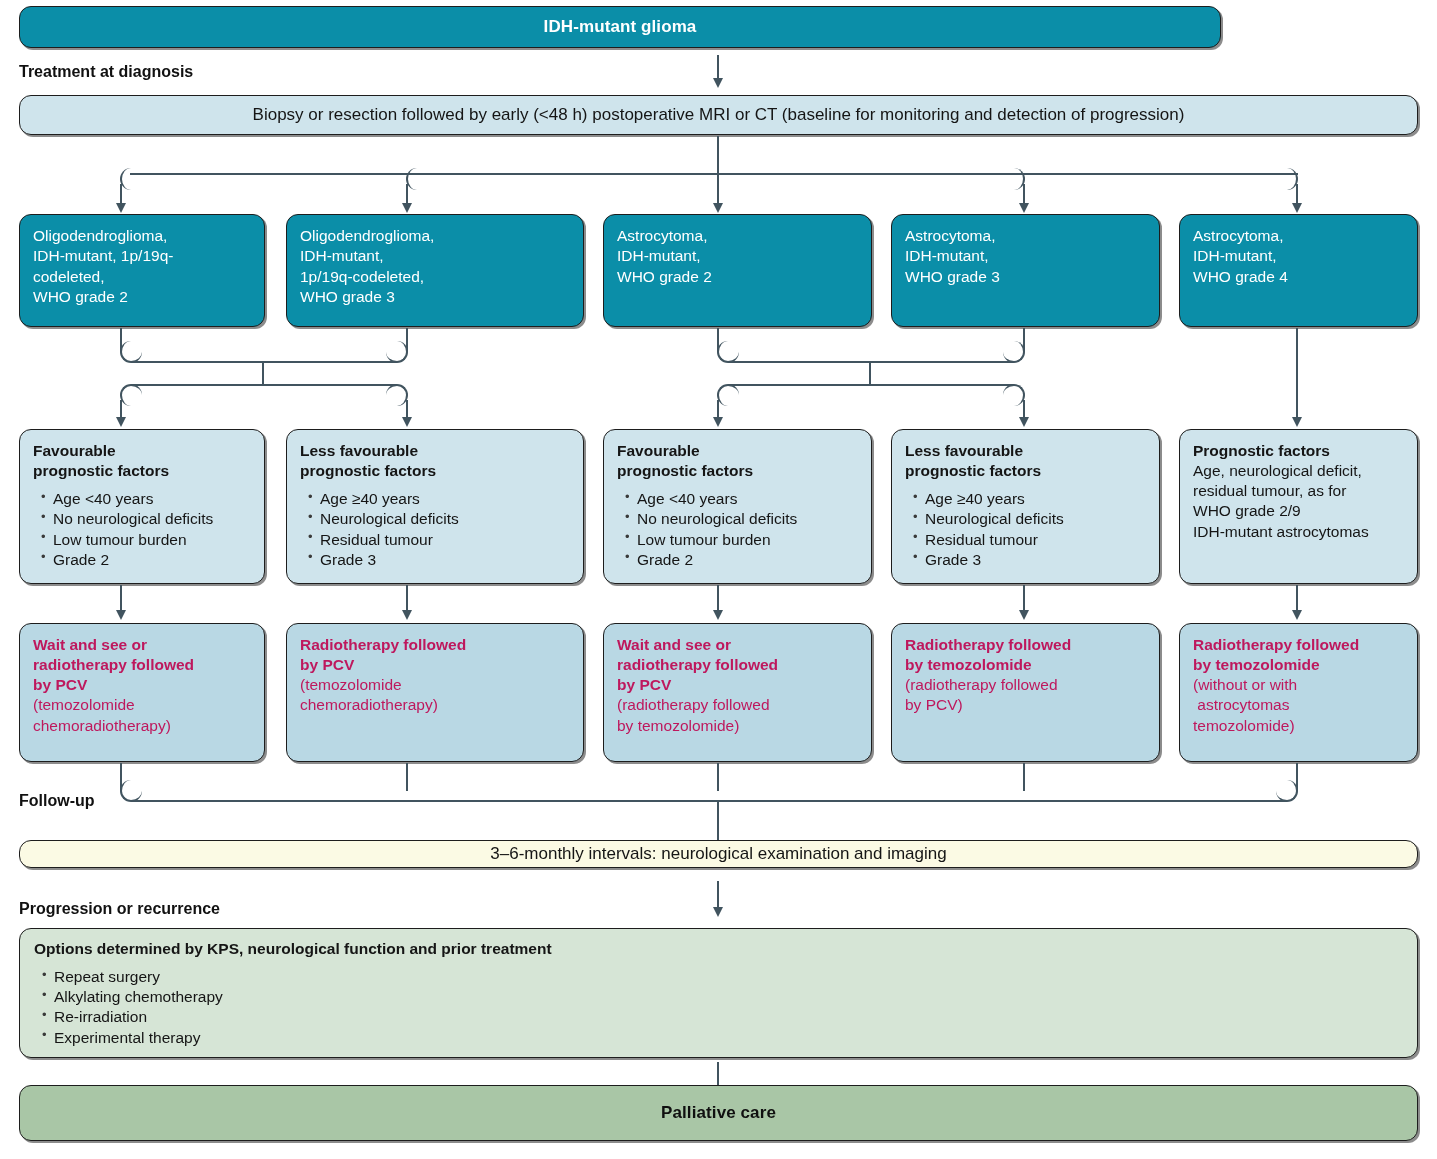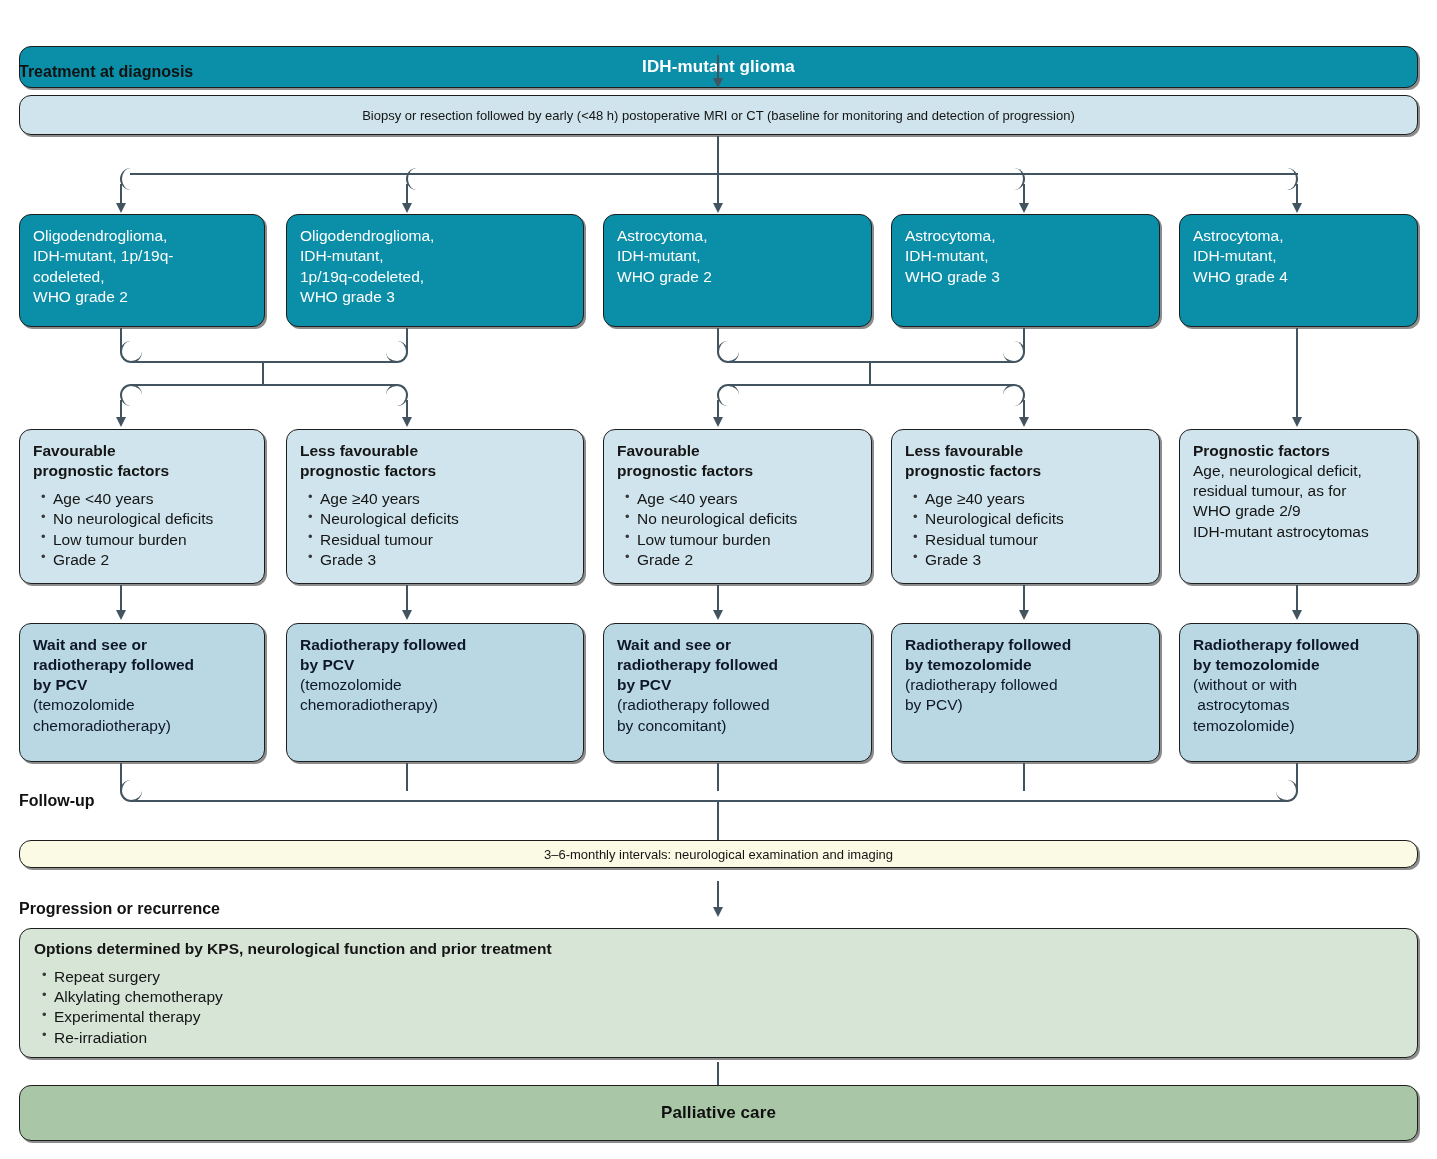--- a/index.html
+++ b/index.html
@@ -14,32 +14,32 @@
 
   
   .box {
     position: absolute;
     border: 1.5px solid #2a2a2a;
     border-radius: 12px;
     box-shadow: 2px 2px 0 rgba(0,0,0,0.45);
   }
   .box.teal   { background: #0b8ea8; border-color: #1d1d1d; color: #ffffff; }
   .box.lightblue { background: #cfe4ec; border-color: #1d1d1d; color: #151515; }
-  .box.paleblue  { background: #b9d8e4; border-color: #1d1d1d; color: #0f172a; }
+  .box.paleblue  { background: #b9d8e4; border-color: #1d1d1d; color: #be185d; }
   .box.cream  { background: #fbfae4; border-color: #1d1d1d; color: #151515; }
   .box.green  { background: #d6e5d6; border-color: #1d1d1d; color: #151515; }
   .box.green-dark { background: #a9c6a6; border-color: #1d1d1d; color: #101010; }
 
   .banner {
     display: flex; align-items: center; justify-content: center;
     font-weight: bold; font-size: 17px; letter-spacing: .1px;
   }
   .bannerline {
     display: flex; align-items: center; justify-content: center;
-    font-size: 13px;
+    font-size: 17px;
   }
 
   .inner { padding: 11px 13px 10px 13px; }
   .hd { font-weight: bold; font-size: 15.5px; line-height: 1.30; }
   .bodytxt { font-size: 15.5px; line-height: 1.30; }
   .teal .bodytxt { font-size: 15.5px; line-height: 1.32; }
 
   ul.bul { list-style: none; margin: 8px; padding: 0; }
   ul.bul li {
     font-size: 15.5px; line-height: 1.30;
@@ -72,21 +72,21 @@
   .no-t { border-top: none; }
   .no-b { border-bottom: none; }
   .no-l { border-left: none; }
   .no-r { border-right: none; }
 </style>
 </head>
 <body>
 
 <div id="root">
 
-  <div class="box teal banner" style="left:19px; top:6px; width:1399px; height:42px;margin-top:40px;">
+  <div class="box teal banner" style="left:19px; top:6px; width:1202px; height:42px;">
     <span>IDH-mutant glioma</span>
   </div>
 
   <div class="vline" style="left:717px; top:55px; height:26px;"></div>
   <div class="arrow" style="left:713px; top:78px;"></div>
 
   <div class="sectlabel" style="left:19px; top:63px;">Treatment at diagnosis</div>
 
   <div class="box lightblue bannerline" style="left:19px; top:95px; width:1399px; height:40px;">
     <span>Biopsy or resection followed by early (&lt;48 h)  postoperative MRI or CT (baseline for monitoring and detection of progression)</span>
@@ -280,21 +280,21 @@
       <div class="bodytxt">chemoradiotherapy)</div>
     </div>
   </div>
 
   <div class="box paleblue" style="left:603px; top:623px; width:269px; height:139px;">
     <div class="inner">
       <div class="hd">Wait and see or</div>
       <div class="hd">radiotherapy followed</div>
       <div class="hd">by PCV</div>
       <div class="bodytxt">(radiotherapy followed</div>
-      <div class="bodytxt">by concomitant)</div>
+      <div class="bodytxt">by temozolomide)</div>
     </div>
   </div>
 
   <div class="box paleblue" style="left:891px; top:623px; width:269px; height:139px;">
     <div class="inner">
       <div class="hd">Radiotherapy followed</div>
       <div class="hd">by temozolomide</div>
       <div class="bodytxt">(radiotherapy followed</div>
       <div class="bodytxt">by PCV)</div>
     </div>
@@ -331,22 +331,22 @@
   <div class="arrow" style="left:713px; top:907px;"></div>
 
   <div class="sectlabel" style="left:19px; top:900px;">Progression or recurrence</div>
 
   <div class="box green" style="left:19px; top:928px; width:1399px; height:130px;">
     <div class="inner" style="padding:10px 14px;">
       <div class="hd">Options determined by KPS, neurological function and prior treatment</div>
       <ul class="bul">
         <li>Repeat surgery</li>
         <li>Alkylating chemotherapy</li>
+        <li>Re-irradiation</li>
         <li>Experimental therapy</li>
-        <li>Re-irradiation</li>
       </ul>
     </div>
   </div>
 
   <div class="vline" style="left:717px; top:1062px; height:33px;"></div>
   <div class="arrow" style="left:713px; top:1092px;"></div>
 
   <div class="box green-dark banner" style="left:19px; top:1085px; width:1399px; height:56px;align-items:center;">
     <span>Palliative care</span>
   </div>

